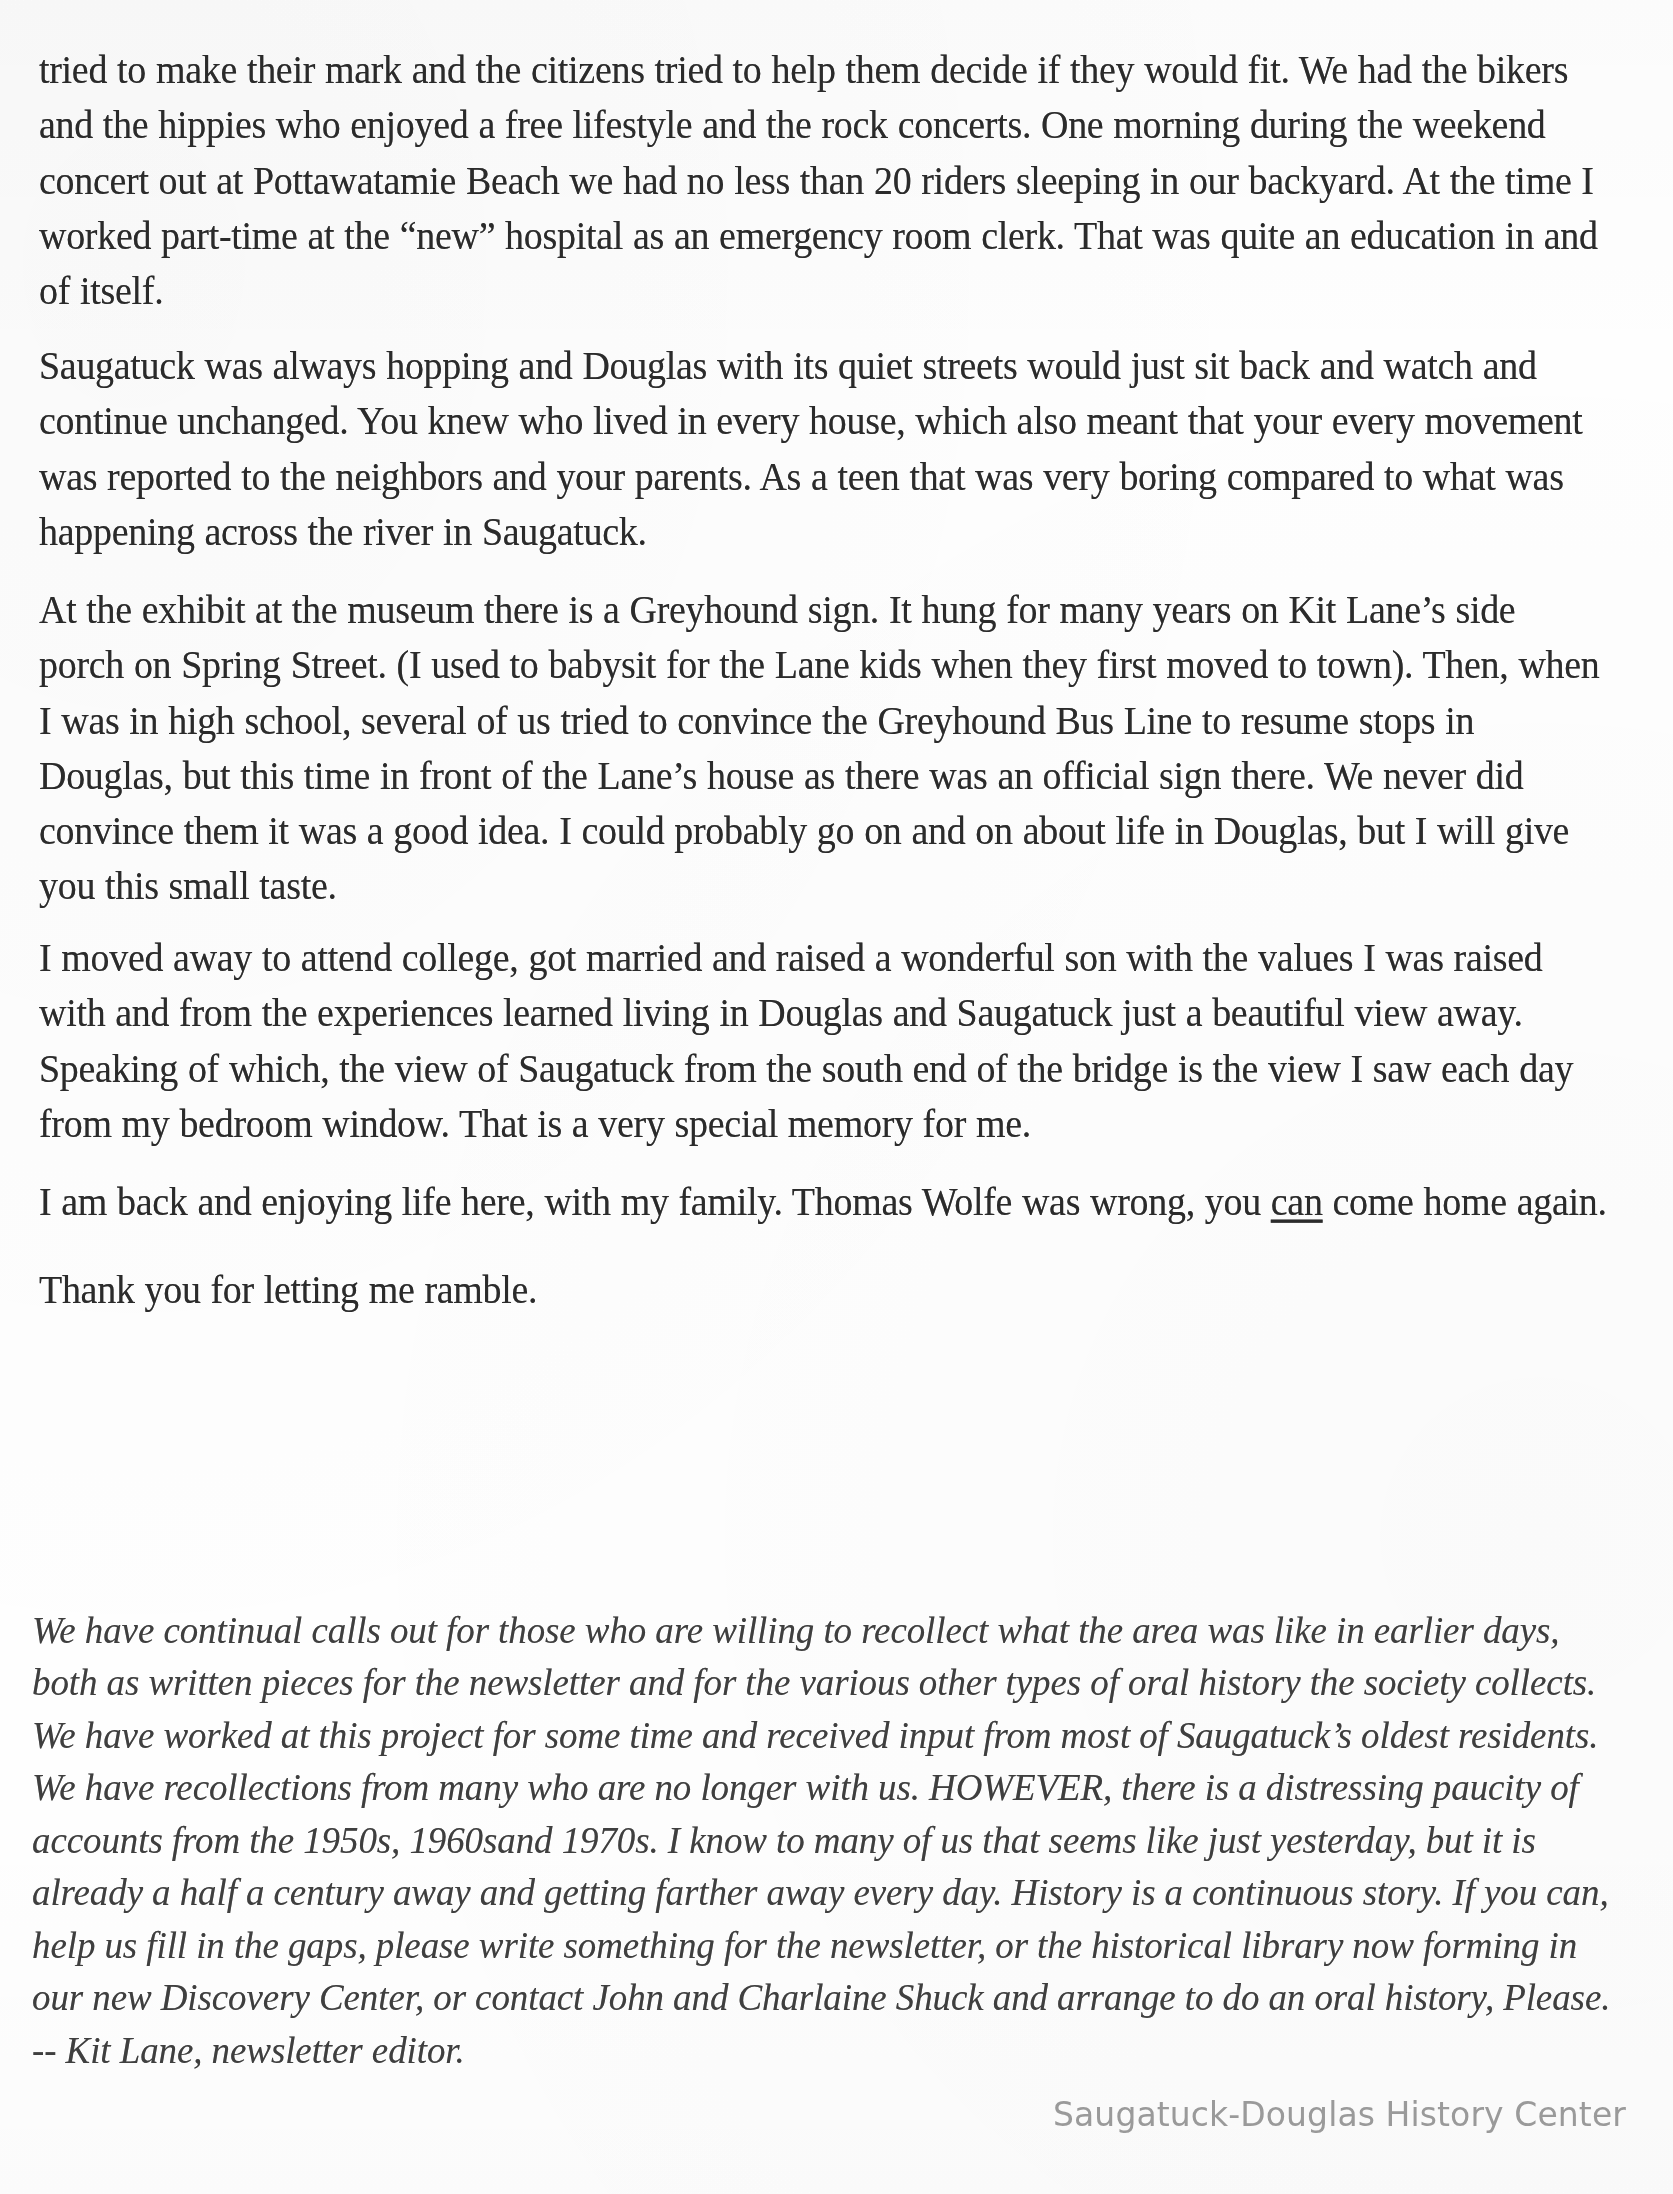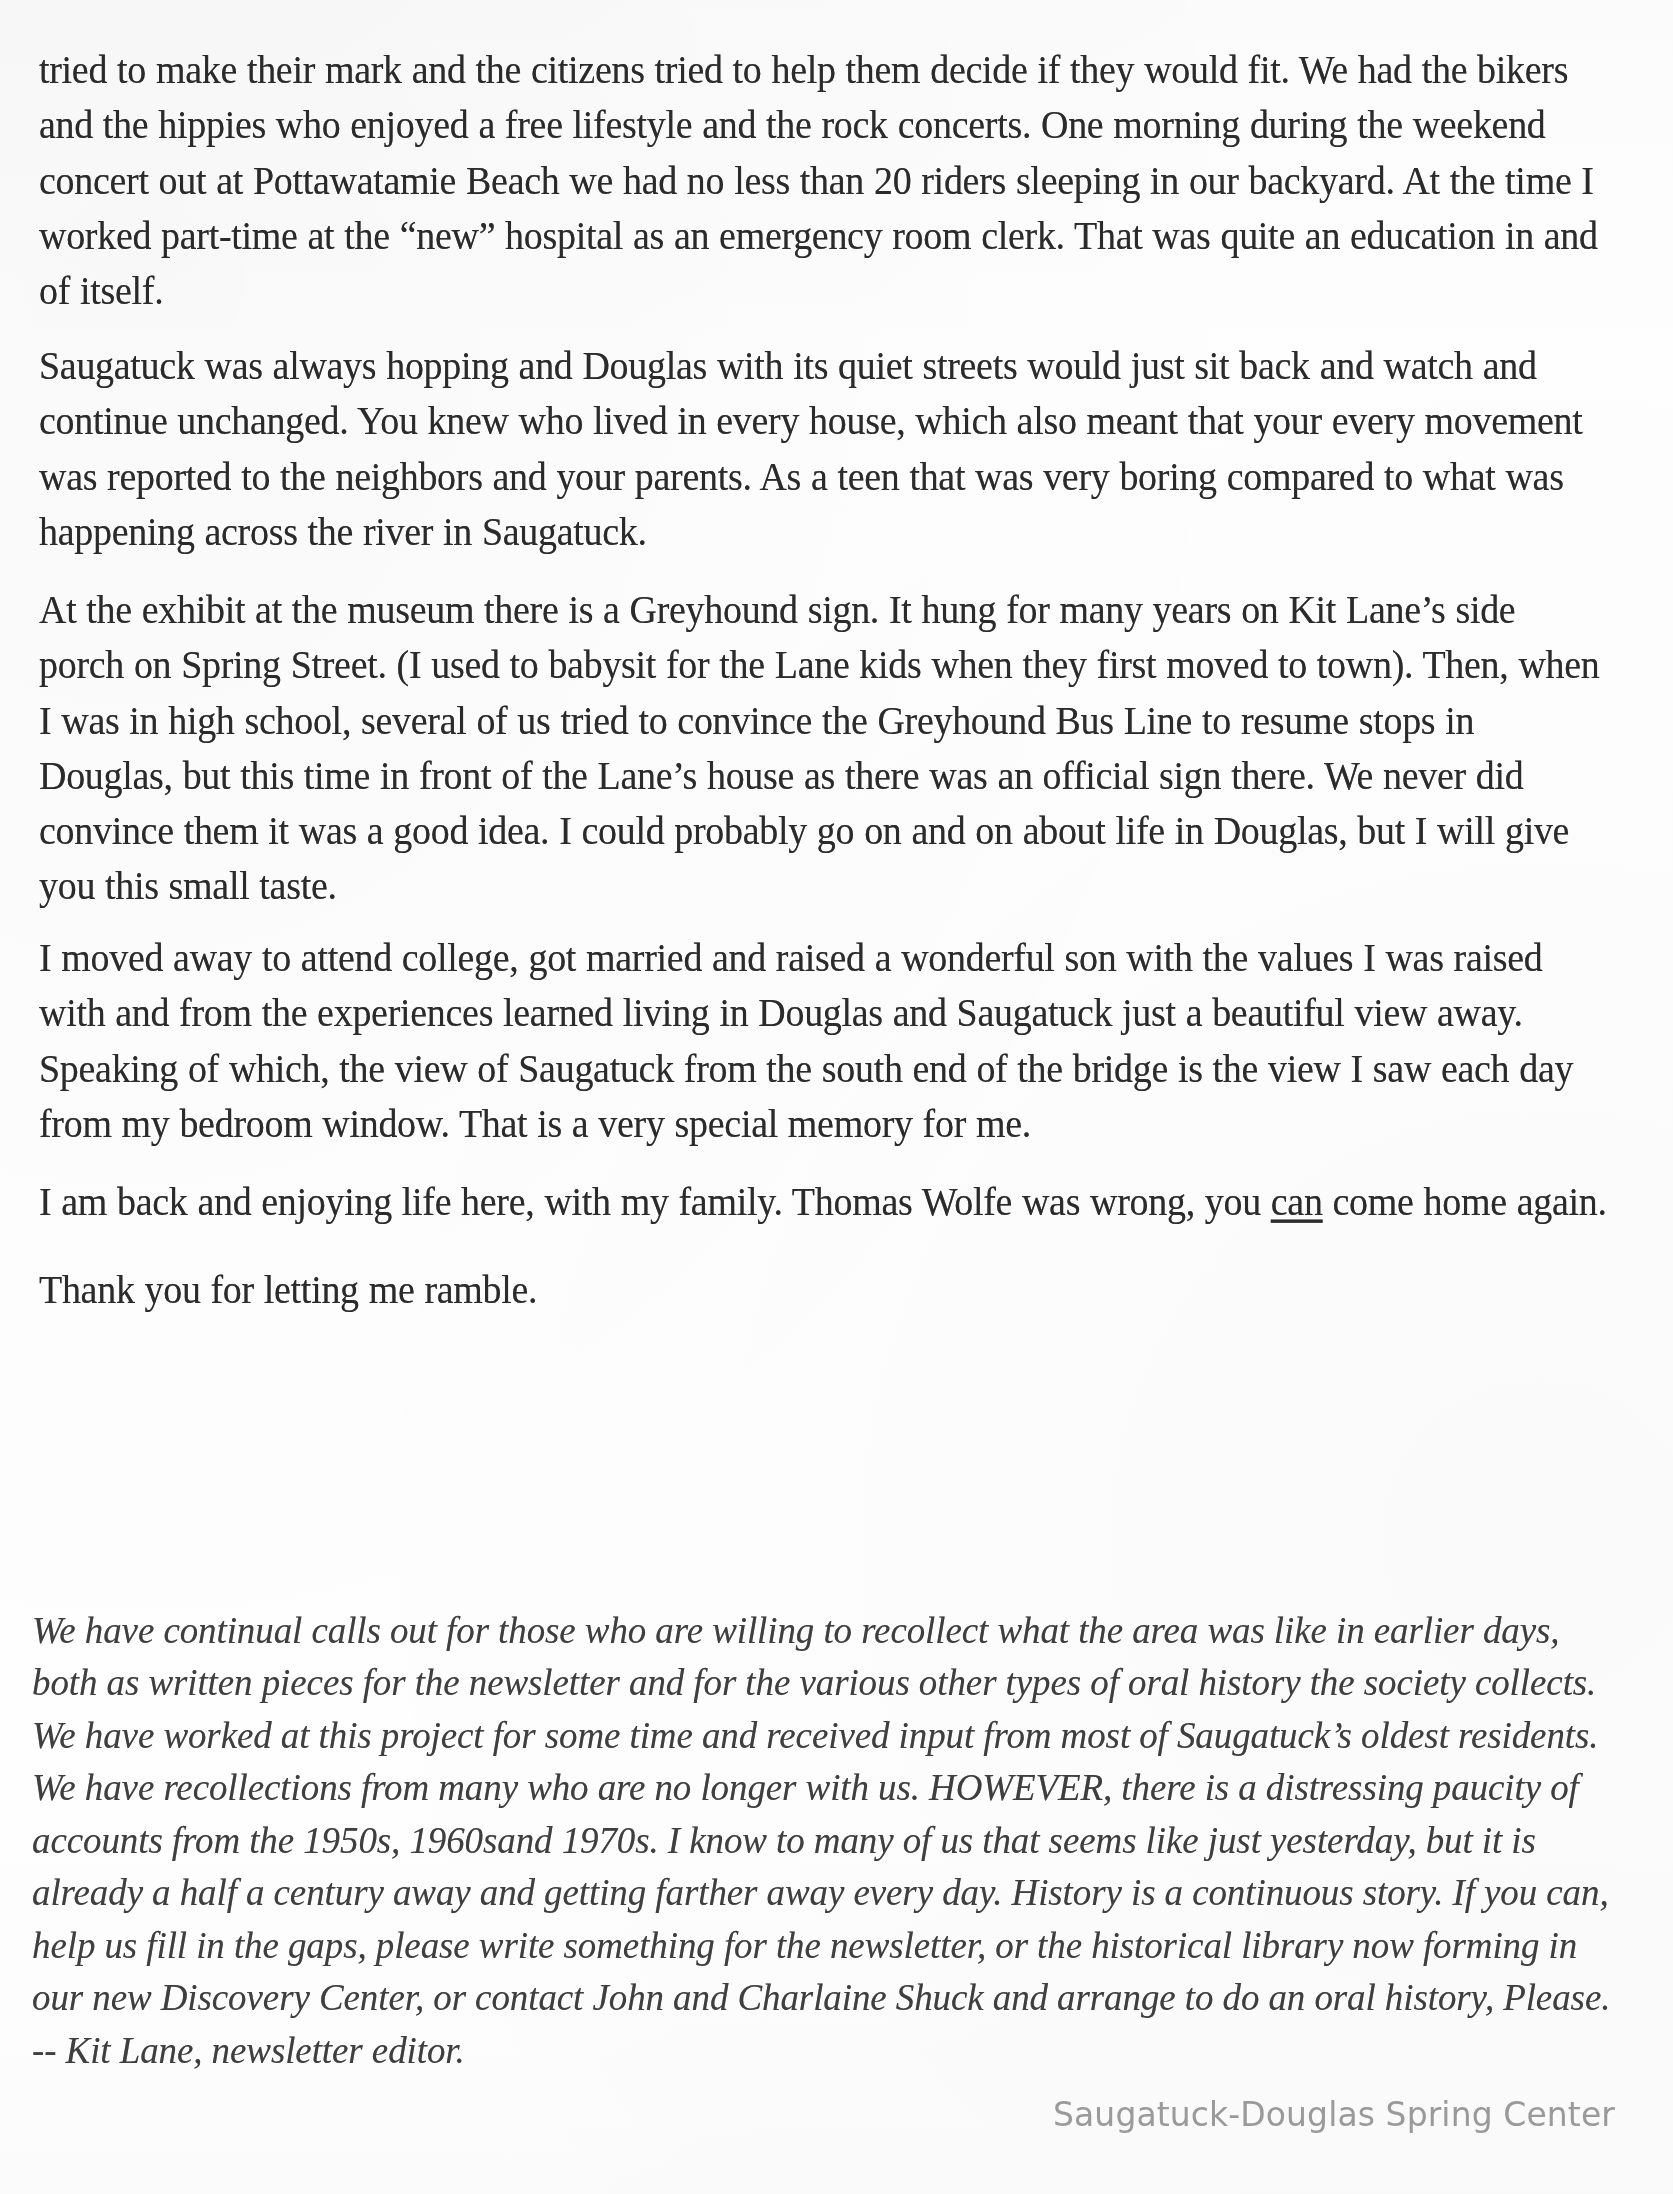--- a/index.html
+++ b/index.html
@@ -105,16 +105,16 @@
     <p class="para faded"><span>I am back and enjoying life here, with my family.  Thomas Wolfe was wrong, you </span><span class="u">can</span><span> come home again.</span></p>
 
     <p class="para faded">Thank you for letting me ramble.</p>
 
   </div>
 
   <div id="editorial-note">
     <p>We have continual calls out for those who are willing to recollect what the area was like in earlier days, both as written pieces for the newsletter and for the various other types of oral history the society collects. We have worked at this project for some time and received input from most of Saugatuck’s oldest residents. We have recollections from many who are no longer with us. HOWEVER, there is a distressing paucity of accounts from the 1950s, 1960sand 1970s. I know to many of us that seems like just yesterday, but it is already a half a century away and getting farther away every day. History is a continuous story. If you can, help us fill in the gaps, please write something for the newsletter, or the historical library now forming in our new Discovery Center, or contact John and Charlaine Shuck and arrange to do an oral history, Please. -- Kit Lane, newsletter editor.</p>
   </div>
 
-  <div id="watermark">Saugatuck-Douglas Spring Center</div>
+  <div id="watermark">Saugatuck-Douglas History Center</div>
 
 </div>
 
 
 </body></html>

